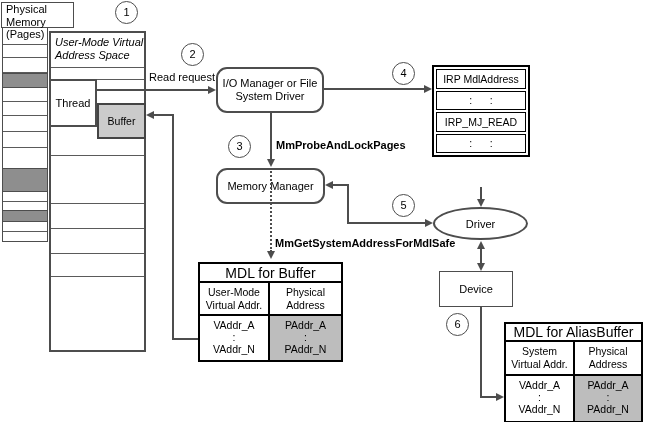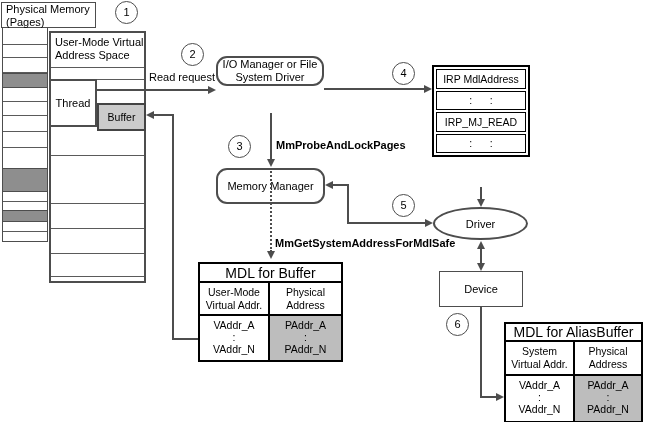--- a/index.html
+++ b/index.html
@@ -59,48 +59,48 @@
     <div class="pline" style="top:98px;"></div>
     <div class="pline" style="top:112px;"></div>
     <div class="pline" style="top:128px;"></div>
     <div class="pline" style="top:144px;"></div>
     <div class="pband" style="top:165px;height:24px;"></div>
     <div class="pline" style="top:198px;"></div>
     <div class="pband" style="top:207px;height:12px;"></div>
     <div class="pline" style="top:228px;"></div>
   </div>
 
-  <div class="abs thin pre" style="left:1px;top:2px;width:95px;height:26px;padding:0 0 0 4px;line-height:12.5px;">Physical Memory
+  <div class="abs thin pre" style="left:1px;top:2px;width:73px;height:26px;padding:0 0 0 4px;line-height:12.5px;">Physical Memory
 (Pages)</div>
 
-  <div class="abs node" style="left:49px;top:31px;width:97px;height:252px;">
+  <div class="abs node" style="left:49px;top:31px;width:97px;height:321px;font-style:italic;">
     <div class="pre" style="padding:3px 0 0 4px;line-height:13px;">User-Mode Virtual
 Address Space</div>
     <div class="uline" style="top:34px;"></div>
     <div class="uline" style="top:46px;"></div>
     <div class="uline" style="top:122px;"></div>
     <div class="uline" style="top:170px;"></div>
     <div class="uline" style="top:195px;"></div>
     <div class="uline" style="top:220px;"></div>
     <div class="uline" style="top:243px;"></div>
   </div>
 
   <div class="abs node ctr" style="left:49px;top:79px;width:48px;height:48px;">
     <span>Thread</span>
   </div>
 
-  <div class="abs ctr" style="left:97px;top:103px;width:49px;height:28px;background:#cbcbcb;border:2px solid #444;font-size:10.5px;">
+  <div class="abs ctr" style="left:97px;top:103px;width:49px;height:36px;background:#cbcbcb;border:2px solid #444;font-size:10.5px;">
     <span>Buffer</span>
   </div>
 
   <div class="nlabel" style="left:149px;top:71px;">Read request</div>
   <div class="hl" style="left:97px;top:89px;width:112px;"></div>
   <div class="ah ah-r" style="left:208px;top:86px;"></div>
 
-  <div class="abs node round ctr pre" style="left:216px;top:56px;width:108px;height:30px;line-height:13px;">I/O Manager or File
+  <div class="abs node round ctr pre" style="left:216px;top:67px;width:108px;height:46px;line-height:13px;">I/O Manager or File
 System Driver</div>
 
   <div class="hl" style="left:324px;top:88px;width:101px;"></div>
   <div class="ah ah-r" style="left:424px;top:85px;"></div>
 
   <div class="vl" style="left:270px;top:113px;height:47px;"></div>
   <div class="ah ah-d" style="left:267px;top:159px;"></div>
   <div class="blabel" style="left:276px;top:139px;">MmProbeAndLockPages</div>
 
   <div class="abs node round ctr" style="left:216px;top:168px;width:109px;height:36px;">
@@ -128,21 +128,21 @@
   <div class="ah ah-d" style="left:477px;top:199px;"></div>
 
   <div class="abs ellipse ctr" style="left:433px;top:207px;width:95px;height:33px;">
     <span>Driver</span>
   </div>
 
   <div class="ah ah-u" style="left:477px;top:241px;"></div>
   <div class="vl" style="left:480px;top:248px;height:17px;"></div>
   <div class="ah ah-d" style="left:477px;top:263px;"></div>
 
-  <div class="abs ctr" style="left:439px;top:271px;width:84px;height:36px;border:1.5px solid #4d4d4d;background:#fff;">
+  <div class="abs ctr" style="left:439px;top:271px;width:74px;height:36px;border:1.5px solid #4d4d4d;background:#fff;">
     <span>Device</span>
   </div>
 
   <div class="vl" style="left:480px;top:307px;height:91px;"></div>
   <div class="hl" style="left:480px;top:396px;width:17px;"></div>
   <div class="ah ah-r" style="left:496px;top:393px;"></div>
 
   <div class="hl" style="left:172px;top:338px;width:27px;"></div>
   <div class="vl" style="left:172px;top:114px;height:226px;"></div>
   <div class="hl" style="left:152px;top:114px;width:21px;"></div>

